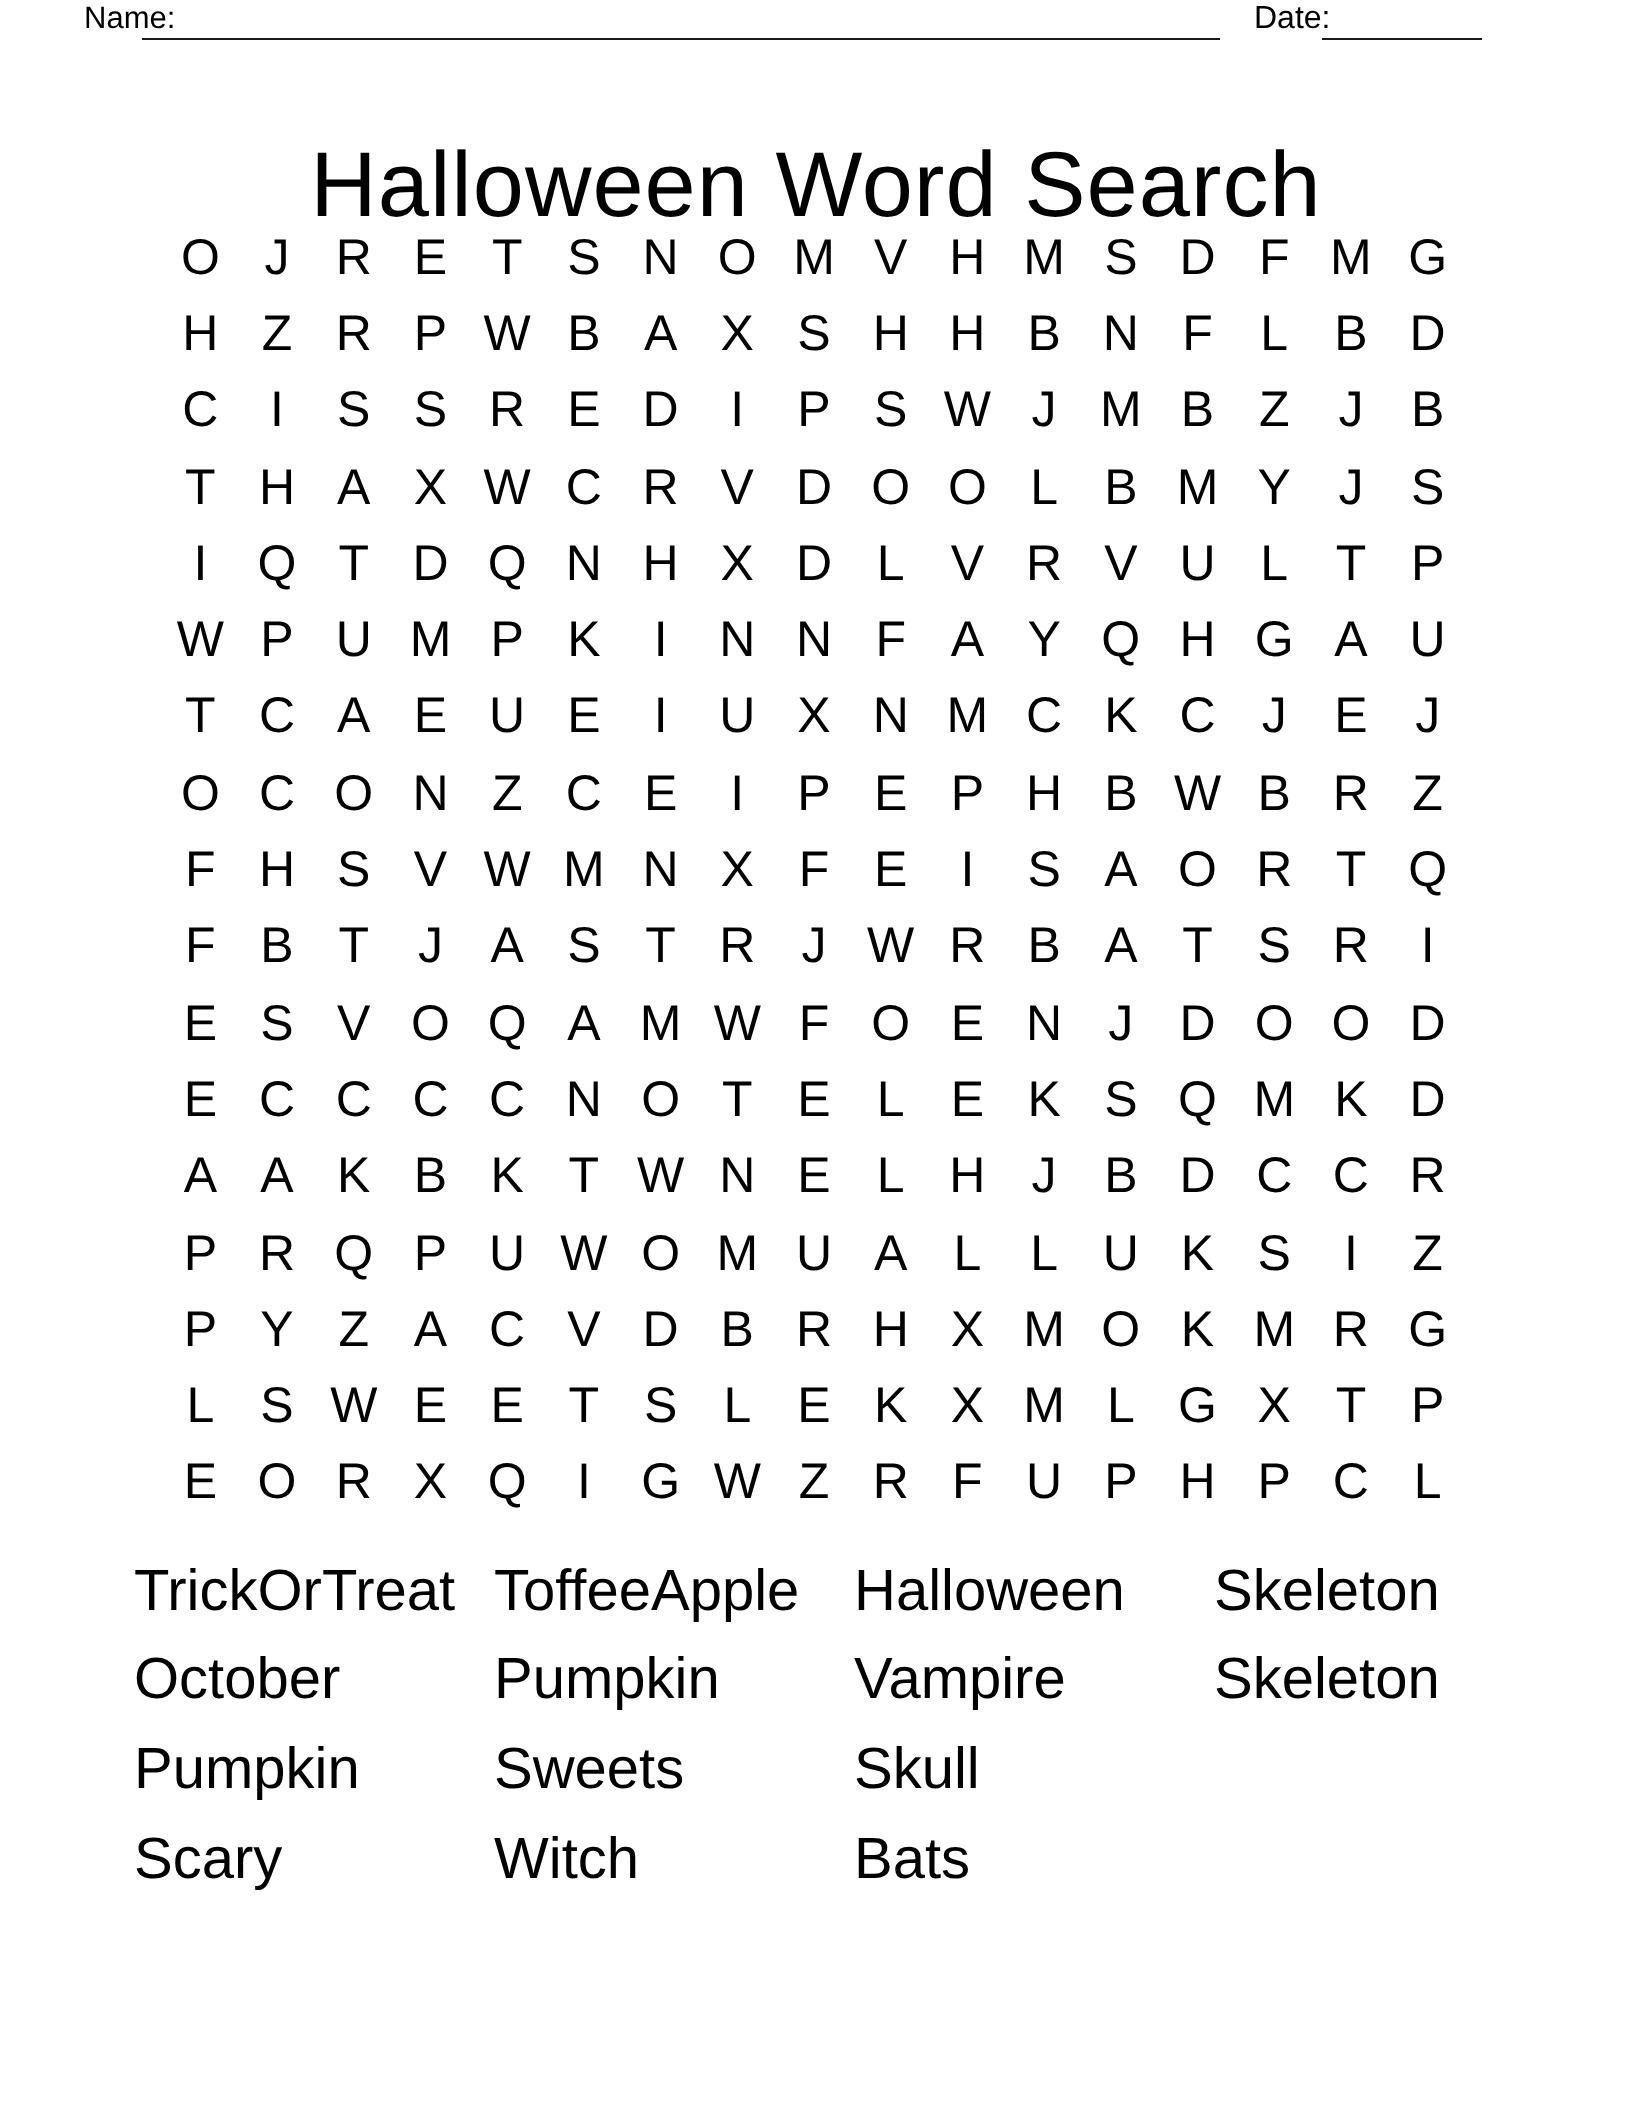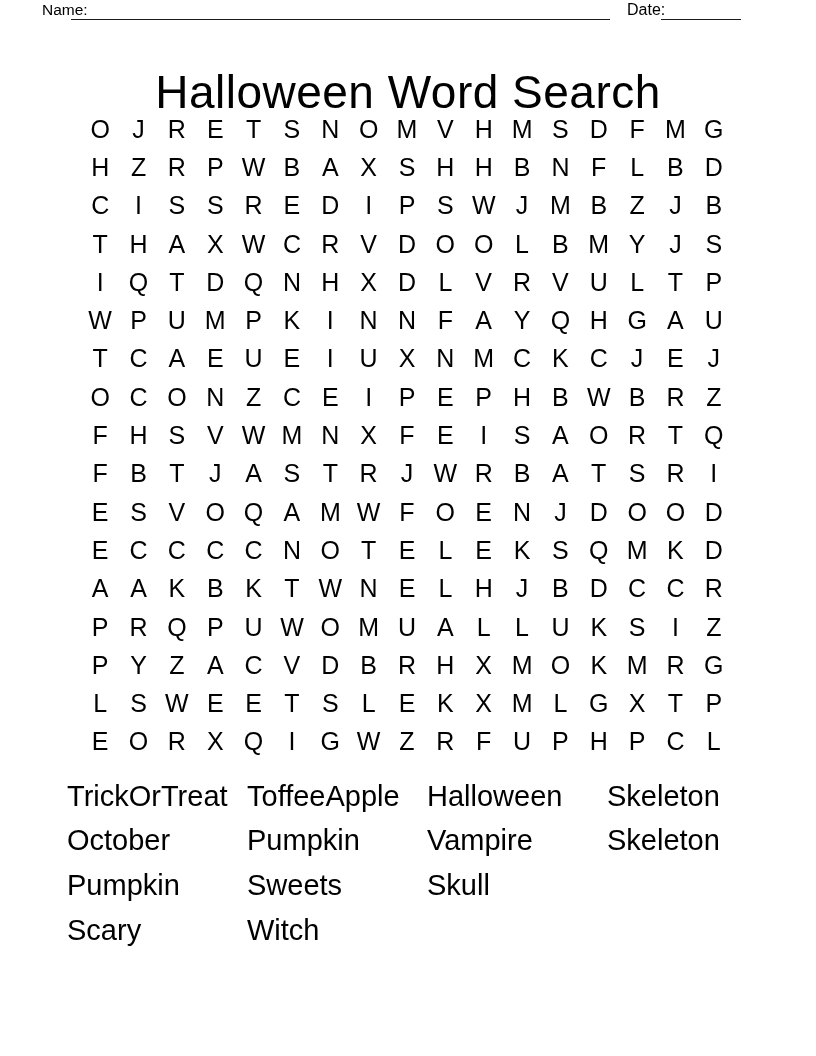--- a/index.html
+++ b/index.html
@@ -403,18 +403,19 @@
     <div class="word-col">
       <div class="word-item">ToffeeApple</div>
       <div class="word-item">Pumpkin</div>
       <div class="word-item">Sweets</div>
       <div class="word-item">Witch</div>
     </div>
     <div class="word-col">
       <div class="word-item">Halloween</div>
       <div class="word-item">Vampire</div>
       <div class="word-item">Skull</div>
+      <div class="word-item">Bats</div>
     </div>
     <div class="word-col">
       <div class="word-item">Skeleton</div>
       <div class="word-item">Skeleton</div>
     </div>
   </div>
 
 </body></html>

